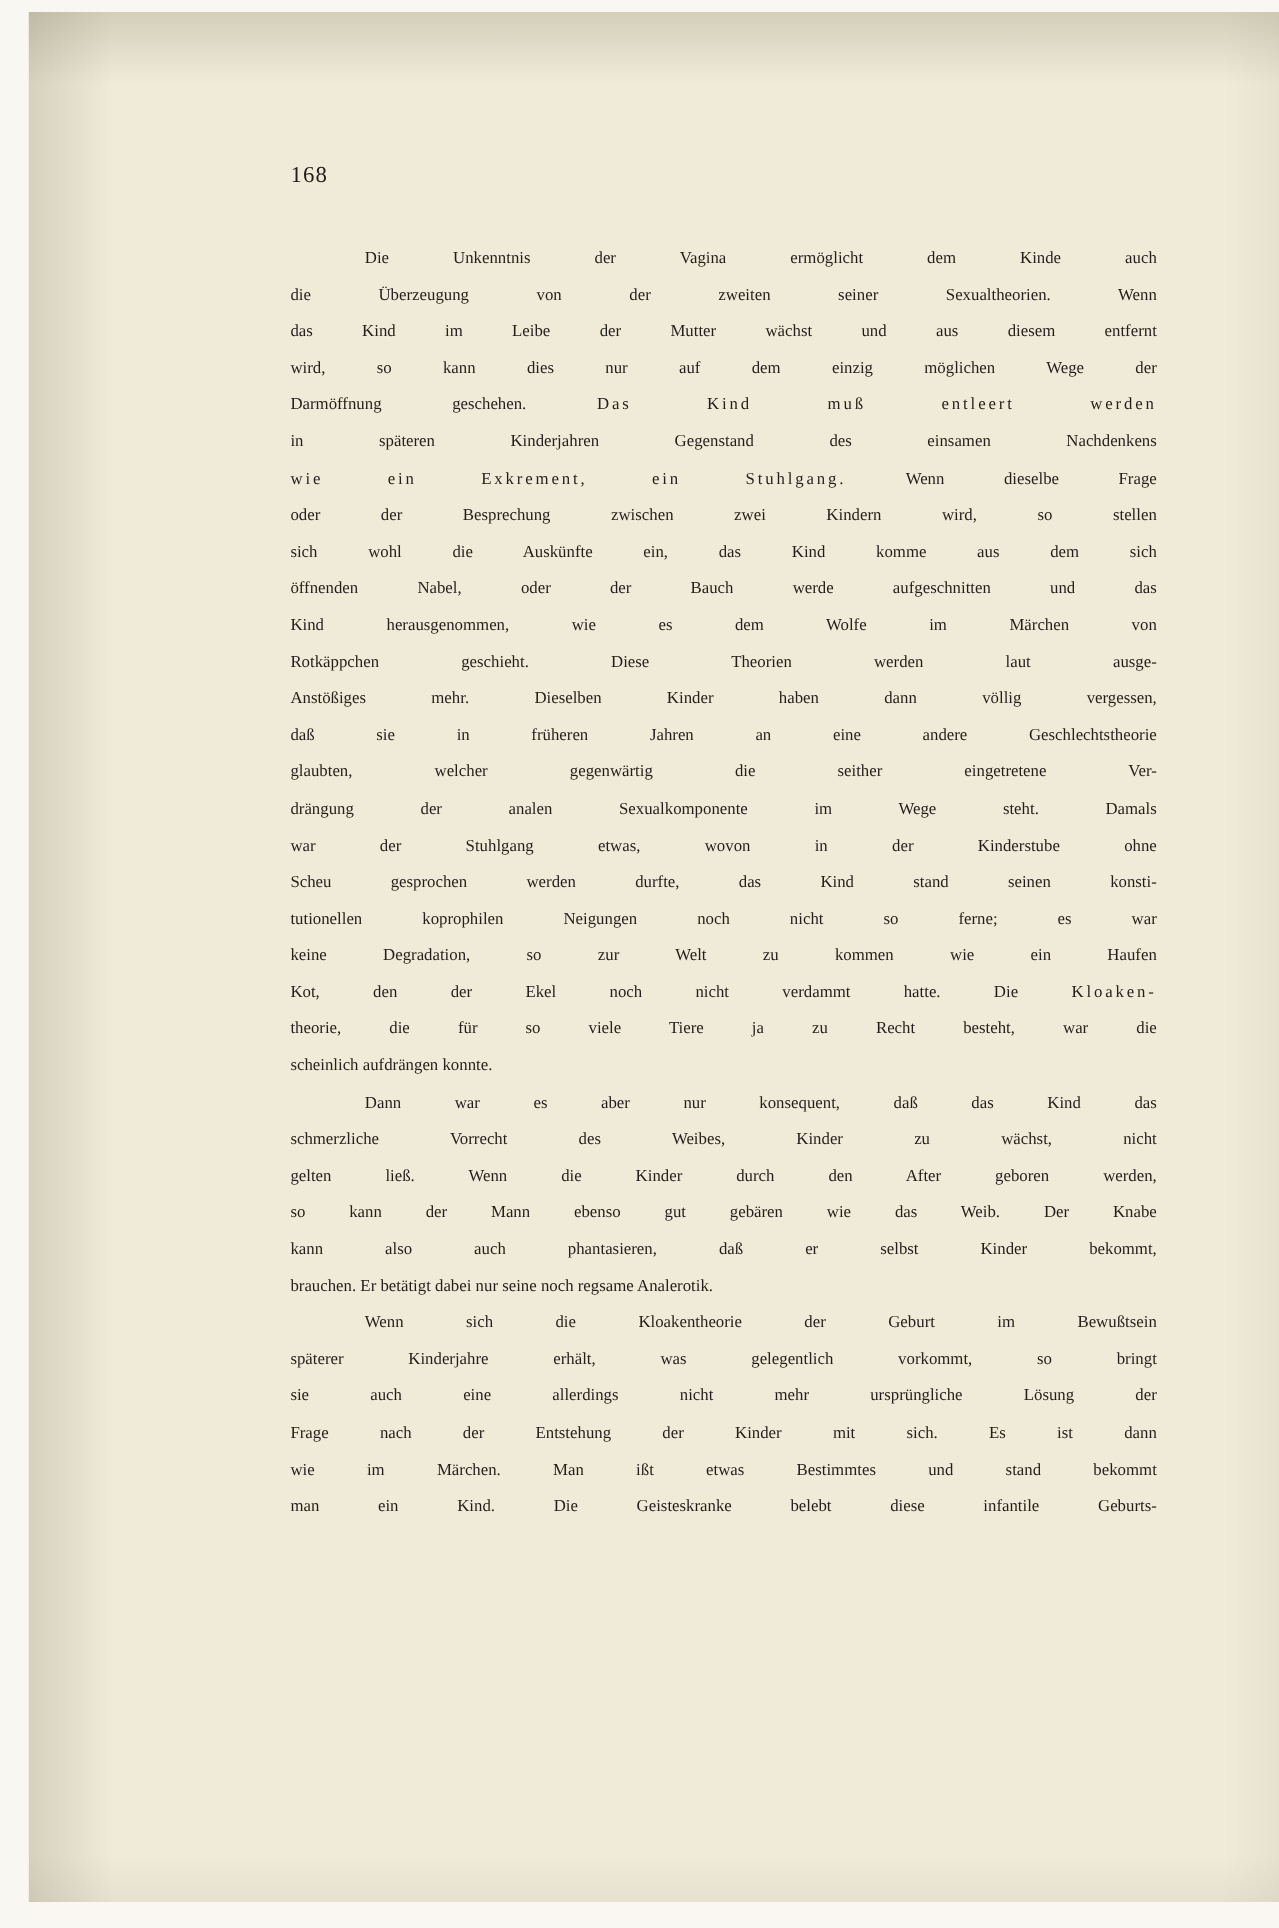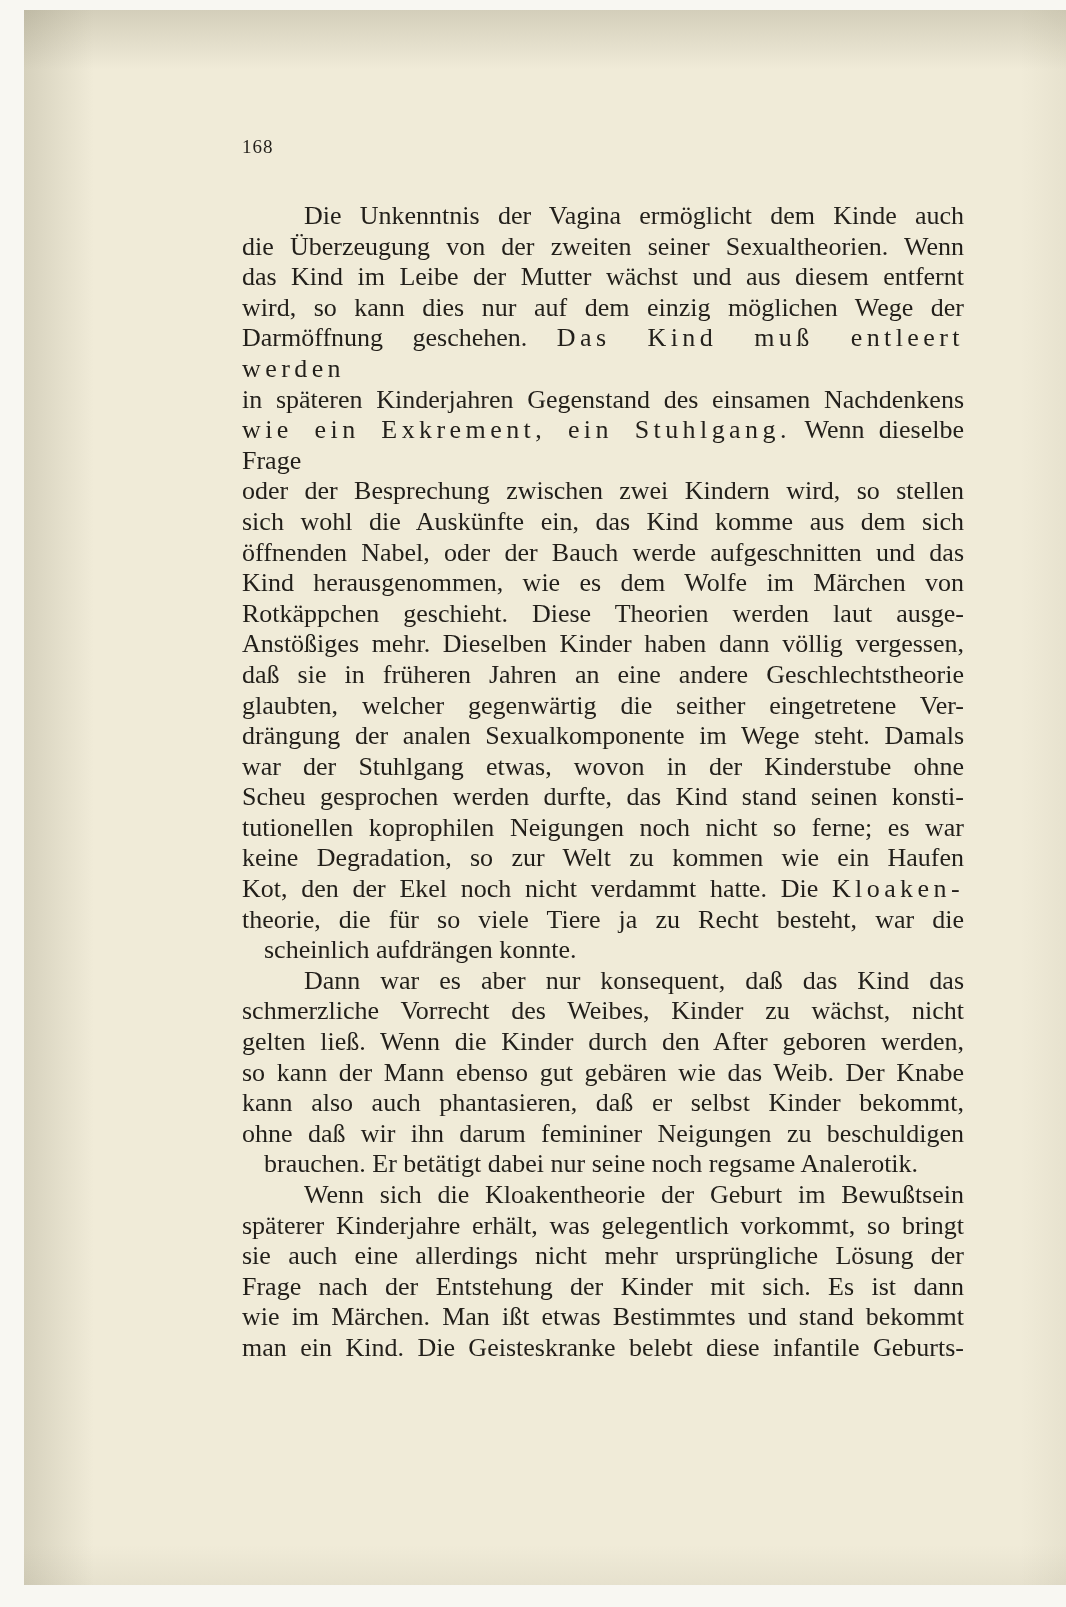--- a/index.html
+++ b/index.html
@@ -33,32 +33,31 @@
     top: 126px;
     font-size: 19px;
     letter-spacing: 1px;
     color: var(--ink, #26231e);
   }
   .text-block {
     position: absolute;
     left: 218px;
     top: 191px;
     width: 722px;
-    font-size: 26px;
+    font-size: 14px;
     line-height: 30.6px;
     color: var(--ink, #221f1a);
   }
   .paragraph { margin: 0; }
   .line {
     text-align: justify;
     text-align-last: justify;
   }
   .line.lastline {
     text-align-last: left;
-    margin-left: 22px;
   }
   .line.indent {
     text-indent: 62px;
   }
   .spaced {
     letter-spacing: 0.17em;
     word-spacing: 0.12em;
   }
 </style>
 </head>
@@ -91,21 +90,20 @@
         <div class="line"><span>Kot, den der Ekel noch nicht verdammt hatte. Die </span><span class="spaced">Kloaken-</span></div>
         <div class="line"><span>theorie, die für so viele Tiere ja zu Recht besteht, war die</span></div>
         <div class="line lastline"><span>scheinlich aufdrängen konnte.</span></div>
       </div>
       <div class="paragraph">
         <div class="line indent"><span>Dann war es aber nur konsequent, daß das Kind das</span></div>
         <div class="line"><span>schmerzliche Vorrecht des Weibes, Kinder zu wächst, nicht</span></div>
         <div class="line"><span>gelten ließ. Wenn die Kinder durch den After geboren werden,</span></div>
         <div class="line"><span>so kann der Mann ebenso gut gebären wie das Weib. Der Knabe</span></div>
         <div class="line"><span>kann also auch phantasieren, daß er selbst Kinder bekommt,</span></div>
-        <div class="line"><span>ohne daß wir ihn darum femininer Neigungen zu beschuldigen</span></div>
         <div class="line lastline"><span>brauchen. Er betätigt dabei nur seine noch regsame Analerotik.</span></div>
       </div>
       <div class="paragraph">
         <div class="line indent"><span>Wenn sich die Kloakentheorie der Geburt im Bewußtsein</span></div>
         <div class="line"><span>späterer Kinderjahre erhält, was gelegentlich vorkommt, so bringt</span></div>
         <div class="line"><span>sie auch eine allerdings nicht mehr ursprüngliche Lösung der</span></div>
         <div class="line"><span>Frage nach der Entstehung der Kinder mit sich. Es ist dann</span></div>
         <div class="line"><span>wie im Märchen. Man ißt etwas Bestimmtes und stand bekommt</span></div>
         <div class="line"><span>man ein Kind. Die Geisteskranke belebt diese infantile Geburts-</span></div>
       </div>

